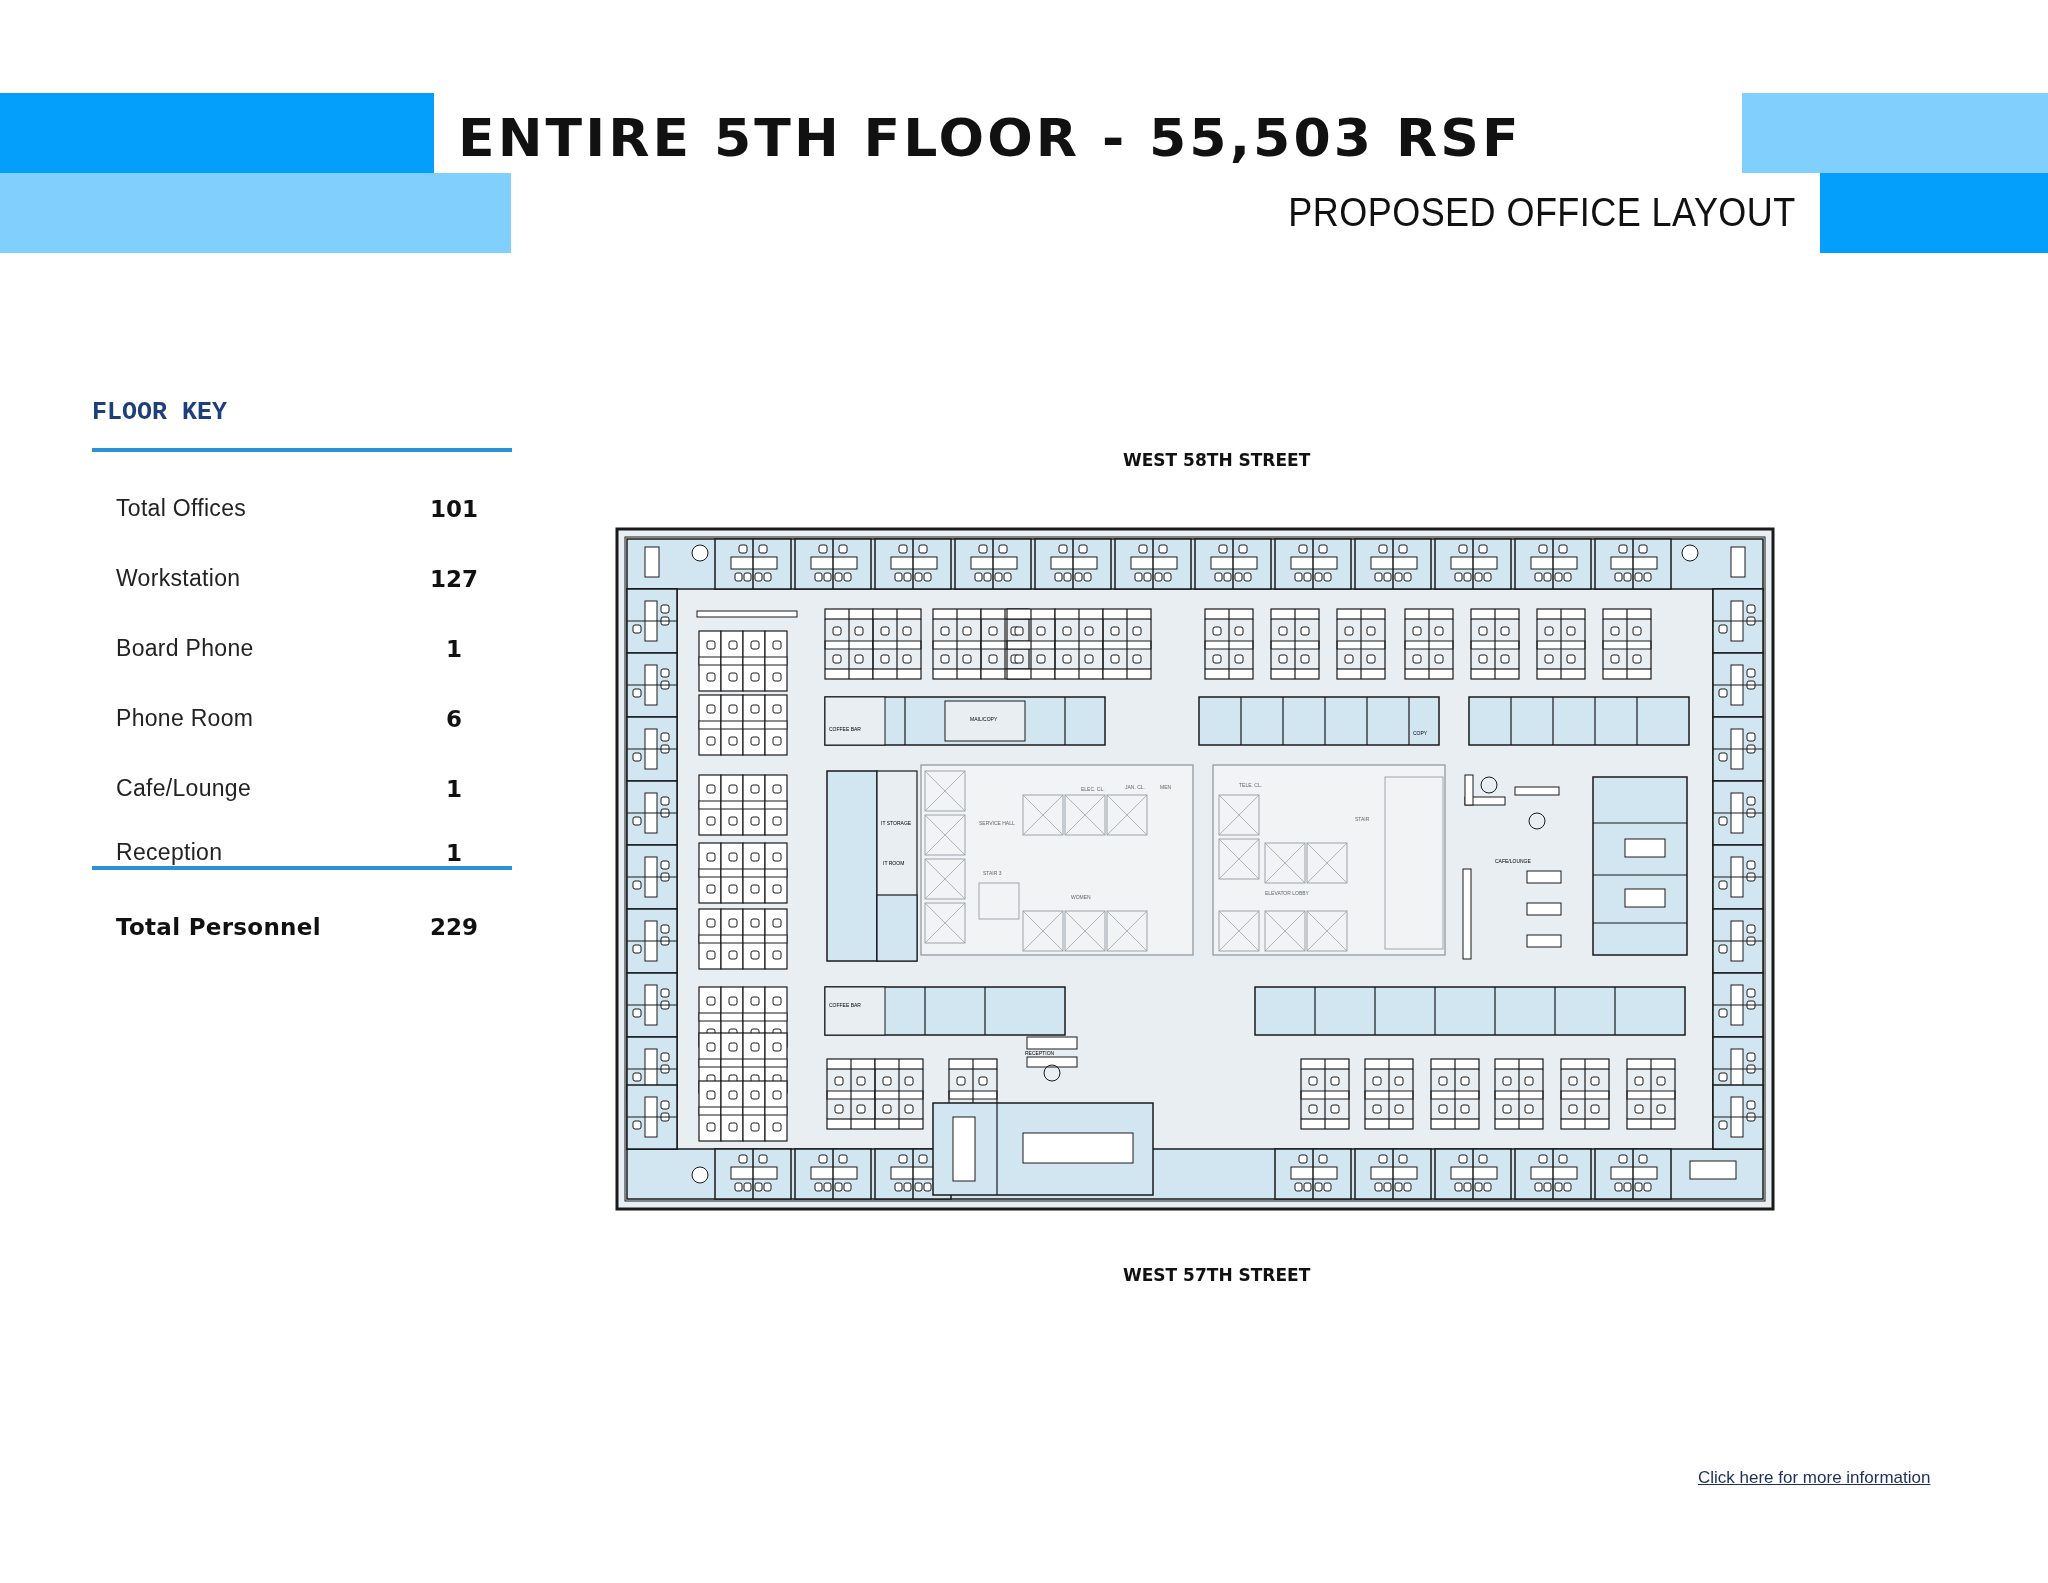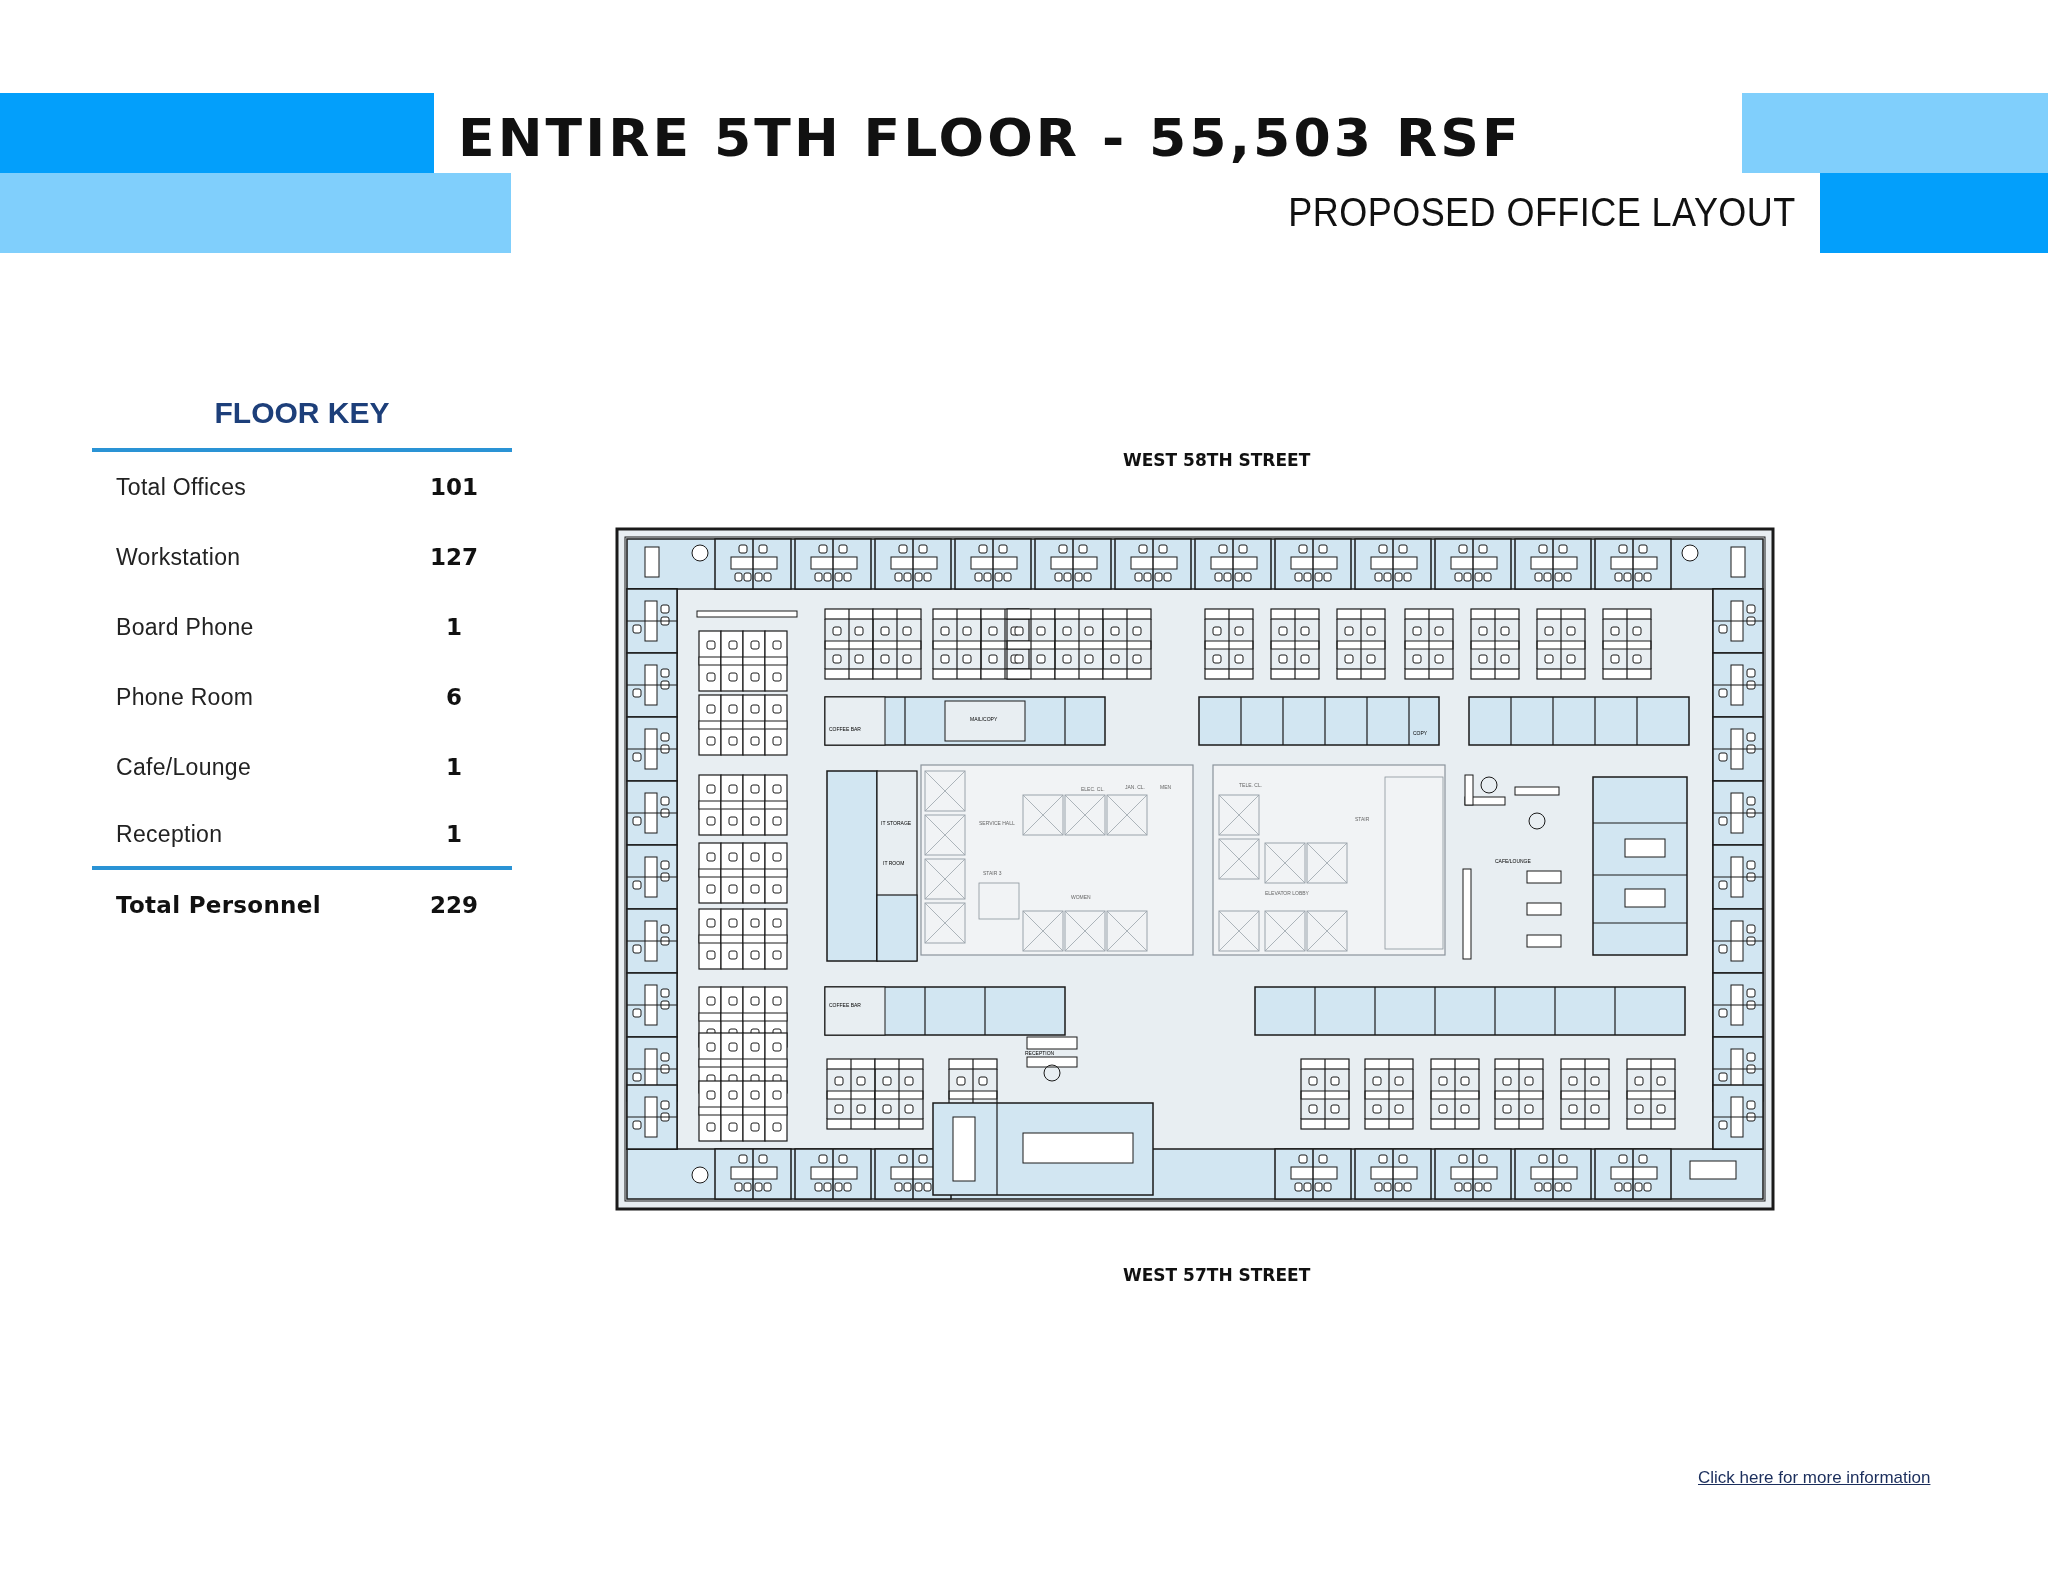--- a/index.html
+++ b/index.html
@@ -3,23 +3,23 @@
 <meta charset="utf-8">
 <style>
   html,body{margin:0;padding:0;background:#fff;}
   body{width:2048px;height:1583px;position:relative;overflow:hidden;font-family:"Liberation Sans",sans-serif;color:#111;}
   .band{position:absolute;}
   .band.dark{background:#039ffb;}
   .band.light{background:#80cffc;}
   #title{position:absolute;left:458px;top:108px;font-family:"DejaVu Sans",sans-serif;font-weight:900;font-size:52px;letter-spacing:3px;color:#111;white-space:nowrap;transform:scaleX(1.03);transform-origin:left;}
   #subtitle{position:absolute;right:252px;top:190px;font-family:"Liberation Sans",sans-serif;font-size:40px;color:#111;letter-spacing:0.5px;white-space:nowrap;transform:scaleX(0.9);transform-origin:right;}
   #key{position:absolute;left:92px;top:396px;width:420px;}
-  #key-title{text-align:center;font-family:Liberation Sans, sans-serif;font-weight:bold;font-size:30px;color:#1d3f7a;height:52px;line-height:34px;}
+  #key-title{font-family:Liberation Mono, monospace;font-weight:bold;font-size:25px;color:#1d3f7a;height:52px;line-height:34px;}
   .rule{height:4px;background:#2a93d5;}
-  .krow{display:flex;justify-content:space-between;align-items:center;height:70px;padding:0 28px 0 24px;}
+  .krow{display:flex;justify-content:space-between;align-items:flex-end;height:70px;padding:0 28px 0 24px;}
   .krow .lbl{font-size:23px;font-weight:300;color:#222;letter-spacing:0.3px;}
   .krow .val{font-family:"DejaVu Sans",sans-serif;font-weight:bold;font-size:23px;color:#111;width:60px;text-align:center;}
   .krow.total{height:70px;}
   .krow.total .lbl{font-family:"DejaVu Sans",sans-serif;font-weight:bold;font-size:23px;color:#111;}
   .street{position:absolute;font-family:"DejaVu Sans",sans-serif;font-weight:bold;font-size:17px;color:#111;white-space:nowrap;}
   #plan{position:absolute;left:615px;top:525px;}
   #more-link{position:absolute;left:1698px;top:1468px;font-size:17px;color:#1b2e5c;text-decoration:underline;cursor:pointer;}
 </style>
 </head>
 <body>

